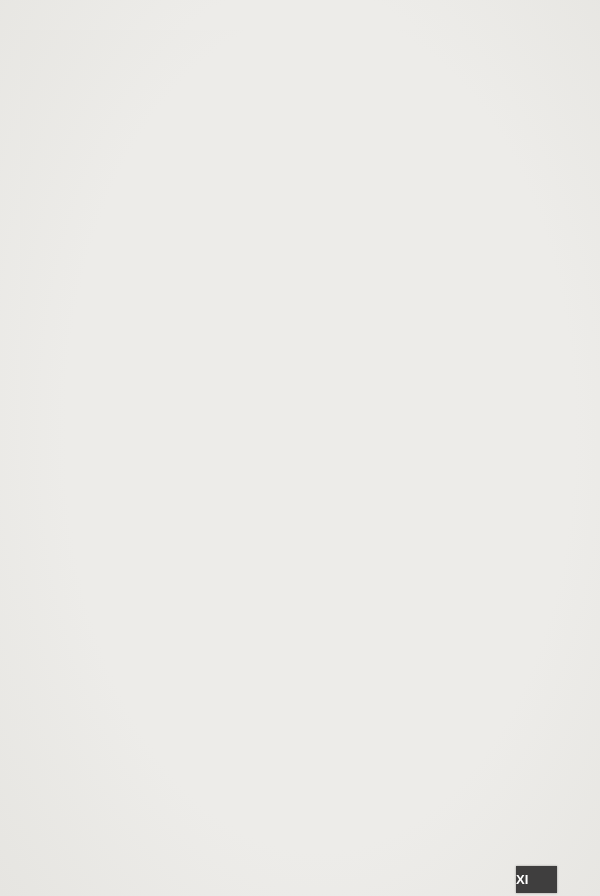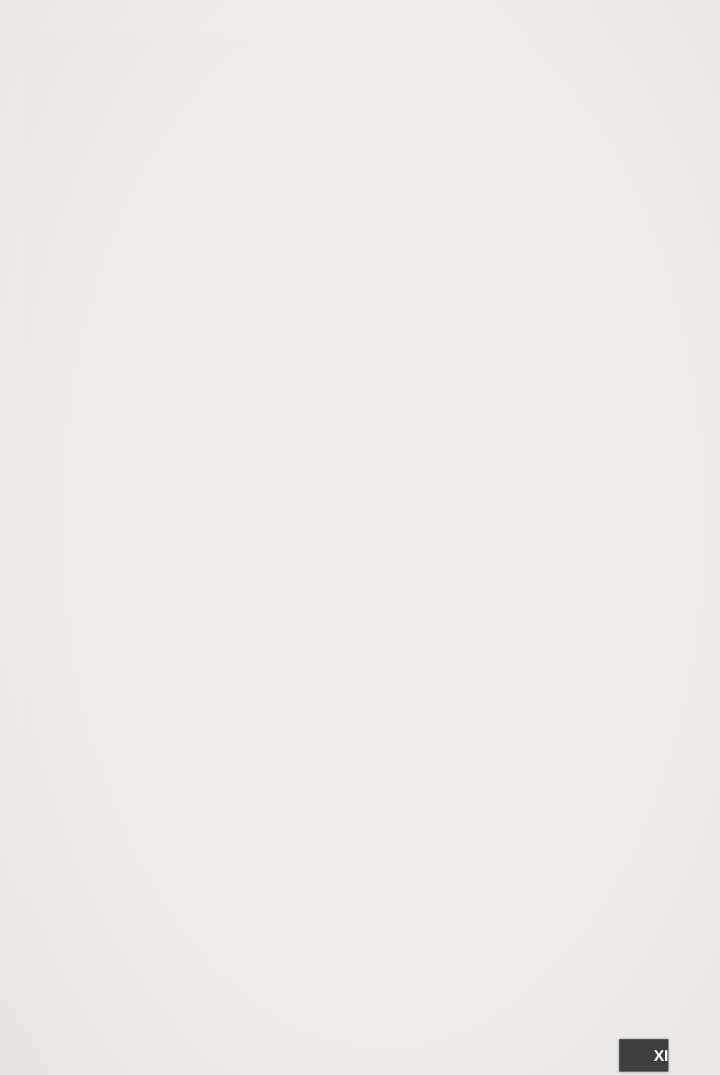--- a/index.html
+++ b/index.html
@@ -32,21 +32,21 @@
   .sec{padding-left:20px; font-weight:bold; color:var(--ink-bold,#161616);}
 
   .badge{
     position:absolute;
     top:866px; right:43px;
     width:41px; height:27px;
     background:var(--badge-bg,#3f3e3e);
     color:var(--badge-fg,#ffffff);
     font-weight:bold;
     font-size:13px;
-    display:flex; align-items:center; justify-content:flex-end;
+    display:flex; align-items:center; justify-content:flex-start;
     box-shadow:0 0 2px rgba(0,0,0,.35);
   }
 </style>
 </head>
 <body style="--paper: #ebeae7; --ink: #333333; --ink-bold: #161616; --badge-bg: #3f3e3e; --badge-fg: #ffffff;">
 
 <div class="page">
   <div class="toc" id="toc-list">
       <div class="row sec">
         <span class="page"></span>

